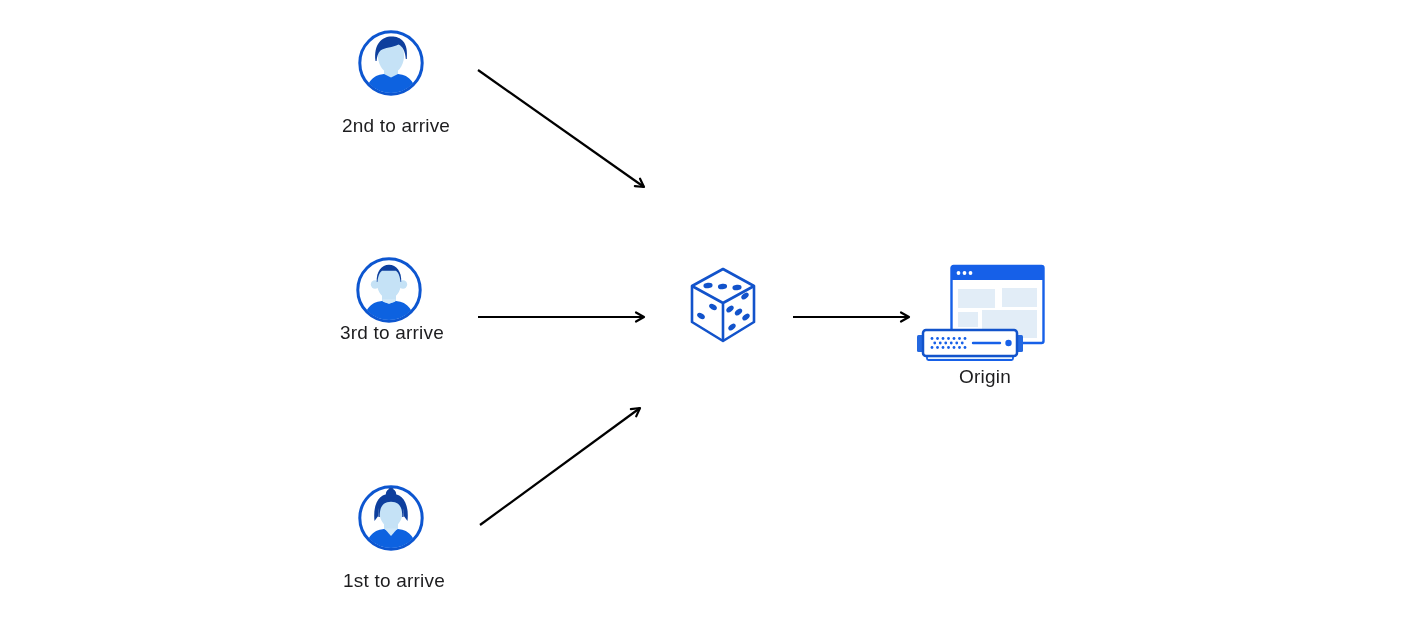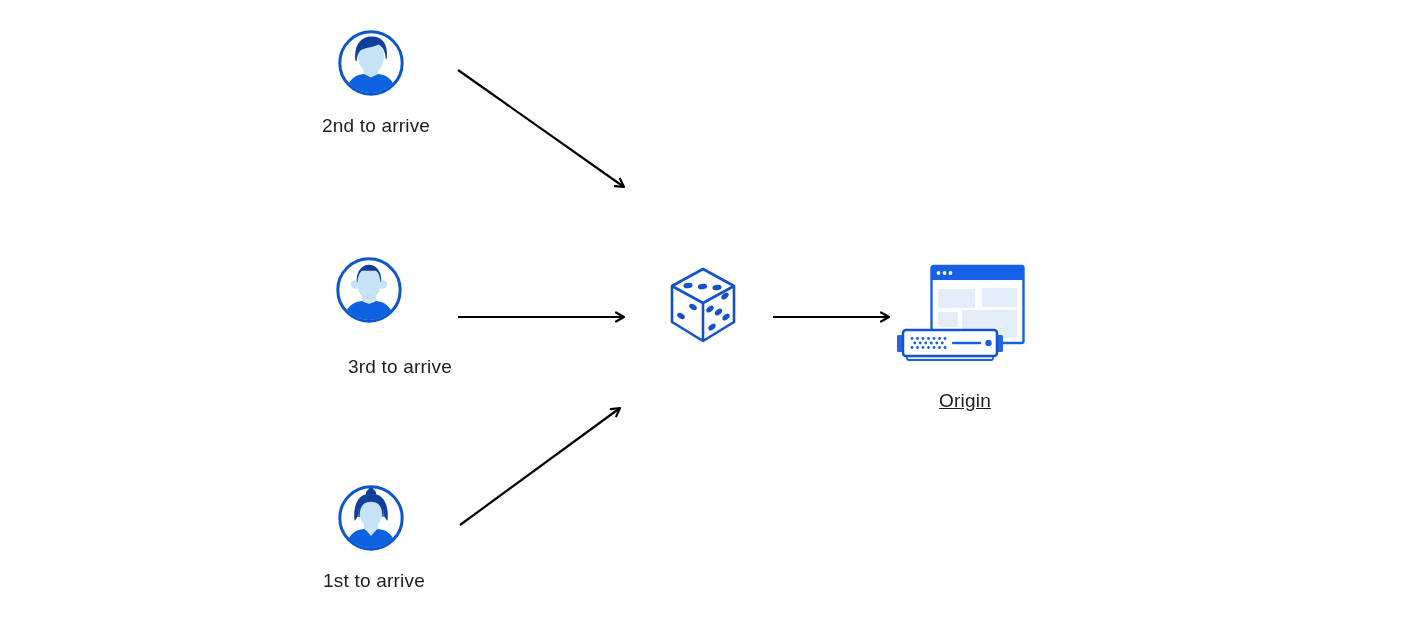--- a/index.html
+++ b/index.html
@@ -17,20 +17,21 @@
     --label-text:#1d1d1f;
     --canvas-bg:#ffffff;
   }
   html,body{margin:0;padding:0;background:var(--canvas-bg);}
   .canvas{
     position:relative;
     width:1177px;height:633px;
     background:var(--canvas-bg);
     overflow:hidden;
     font-family:"Liberation Sans",sans-serif;
+    margin-left:20px;
   }
   .abs{position:absolute;}
   .node-label{
     width:160px;
     text-align:center;
     font-size:19px;
     letter-spacing:.2px;
     color:var(--label-text);
     user-select:none;
   }
@@ -103,21 +104,21 @@
     <g clip-path="url(#clipB)">
       <circle class="av-skin" cx="19" cy="27.5" r="4.2"></circle>
       <circle class="av-skin" cx="47" cy="27.5" r="4.2"></circle>
       <path class="av-skin" d="M26 33 H40 V48 H26 Z"></path>
       <path class="av-shirt" d="M8 66 C8 50 18 44.5 26 44 L33 47 L40 44 C48 44.5 58 50 58 66 Z"></path>
       <path class="av-collar" d="M26.5 43.5 C26.5 46.8 39.5 46.8 39.5 43.5 L39.5 42 L26.5 42 Z"></path>
       <path class="av-skin" d="M33 9.5 C41.5 9.5 46 16.5 45.4 25.5 C44.8 35 39.3 42 33 42 C26.7 42 21.2 35 20.6 25.5 C20 16.5 24.5 9.5 33 9.5 Z"></path>
       <path class="av-hair" d="M20.8 25 C20.2 14.5 25.5 7.8 33 7.8 C40.5 7.8 45.8 14.5 45.2 25 L44.6 25 C43.8 18.5 42.2 15.5 40 13.8 L26 13.8 C23.8 15.5 22.2 18.5 21.4 25 Z"></path>
     </g>
   </svg>
-  <div class="abs node-label" style="left:292px;top:356px;text-align:right;">3rd to arrive</div>
+  <div class="abs node-label" style="left:292px;top:322px;">3rd to arrive</div>
 
   <svg class="abs" style="left:338px;top:485px;" width="66" height="66" viewBox="0 0 66 66">
     <defs>
         <clipPath id="clipC">
           <circle cx="33" cy="33" r="30"></circle>
         </clipPath>
       </defs>
     <circle class="av-ring" cx="33" cy="33" r="31.2"></circle>
     <g clip-path="url(#clipC)">
       <circle class="av-hair" cx="33" cy="9" r="5.2"></circle>
@@ -183,15 +184,15 @@
           <circle class="srv-pip" cx="27" cy="83.5" r="1.4"></circle>
           <circle class="srv-pip" cx="32.5" cy="83.5" r="1.4"></circle>
           <circle class="srv-pip" cx="38" cy="83.5" r="1.4"></circle>
           <circle class="srv-pip" cx="43.5" cy="83.5" r="1.4"></circle>
           <circle class="srv-pip" cx="49" cy="83.5" r="1.4"></circle>
       </g>
       <path class="srv-line" d="M57 79 H84"></path>
       <circle class="srv-dot" cx="92.5" cy="79" r="3.2"></circle>
     </g>
   </svg>
-  <div class="abs node-label" style="left:885px;top:390px;text-decoration:underline;">Origin</div>
+  <div class="abs node-label" style="left:885px;top:366px;">Origin</div>
 
 </div>
 
 </body></html>

